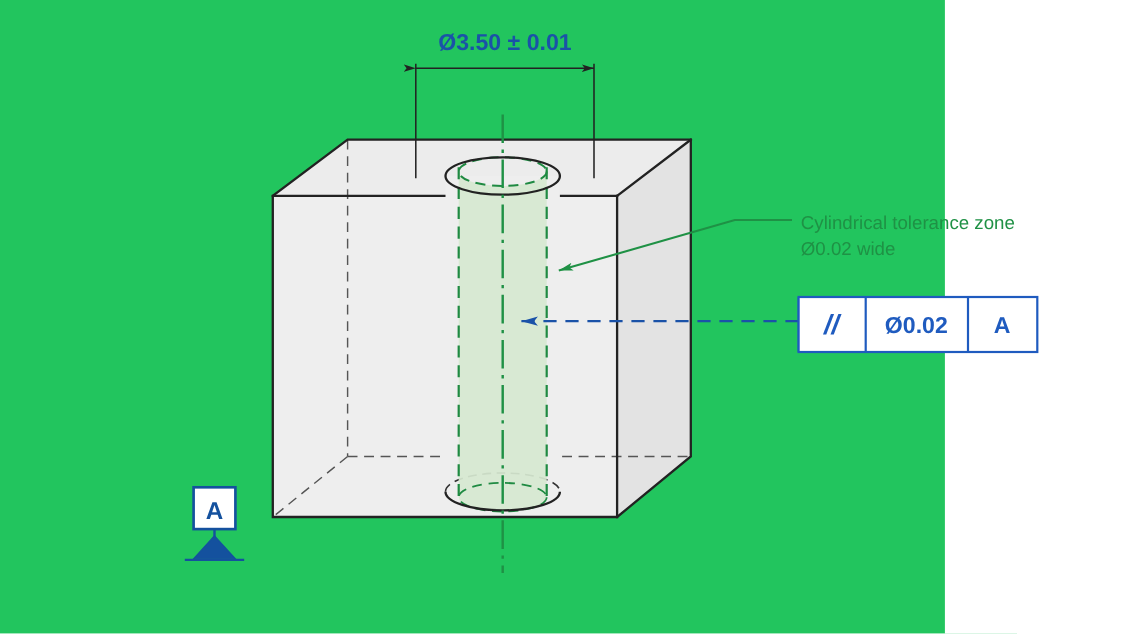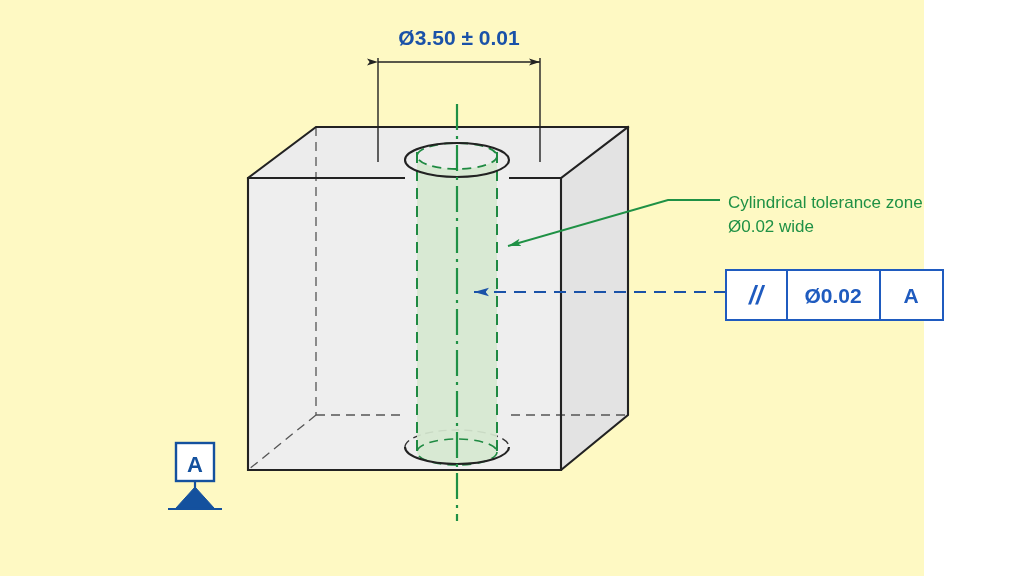--- a/index.html
+++ b/index.html
@@ -8,23 +8,23 @@
     background: #ffffff;
   }
   body {
     width: 1024px;
     height: 576px;
     overflow: hidden;
     font-family: "Liberation Sans", sans-serif;
   }
   #stage {
     position: relative;
-    width: 924px;
+    width: 859px;
     height: 576px;
-    background: #fef9c3;
+    background: #22c55e;
   }
   #drawing {
     position: absolute;
     top: 0;
     left: 0;
   }
   .txt {
     font-family: "Liberation Sans", sans-serif;
   }
 </style>

